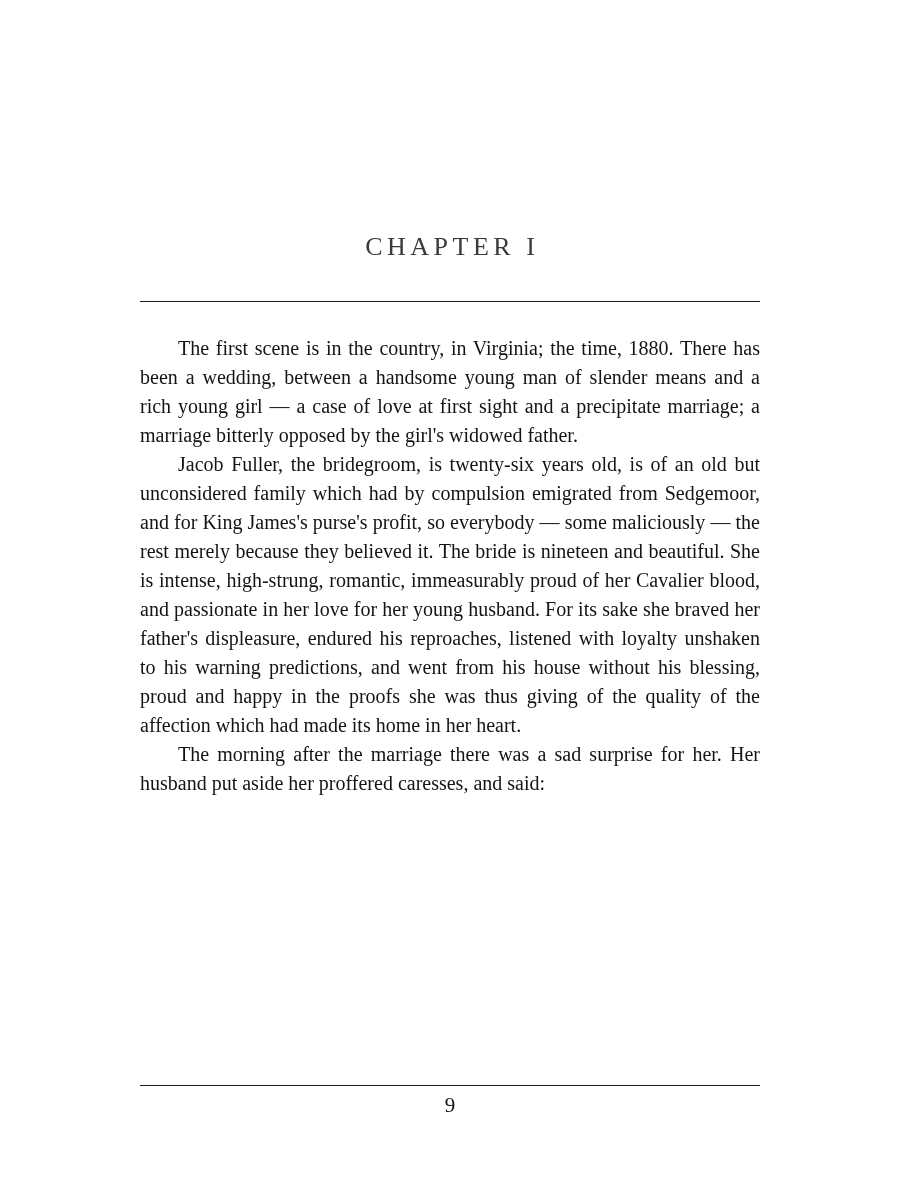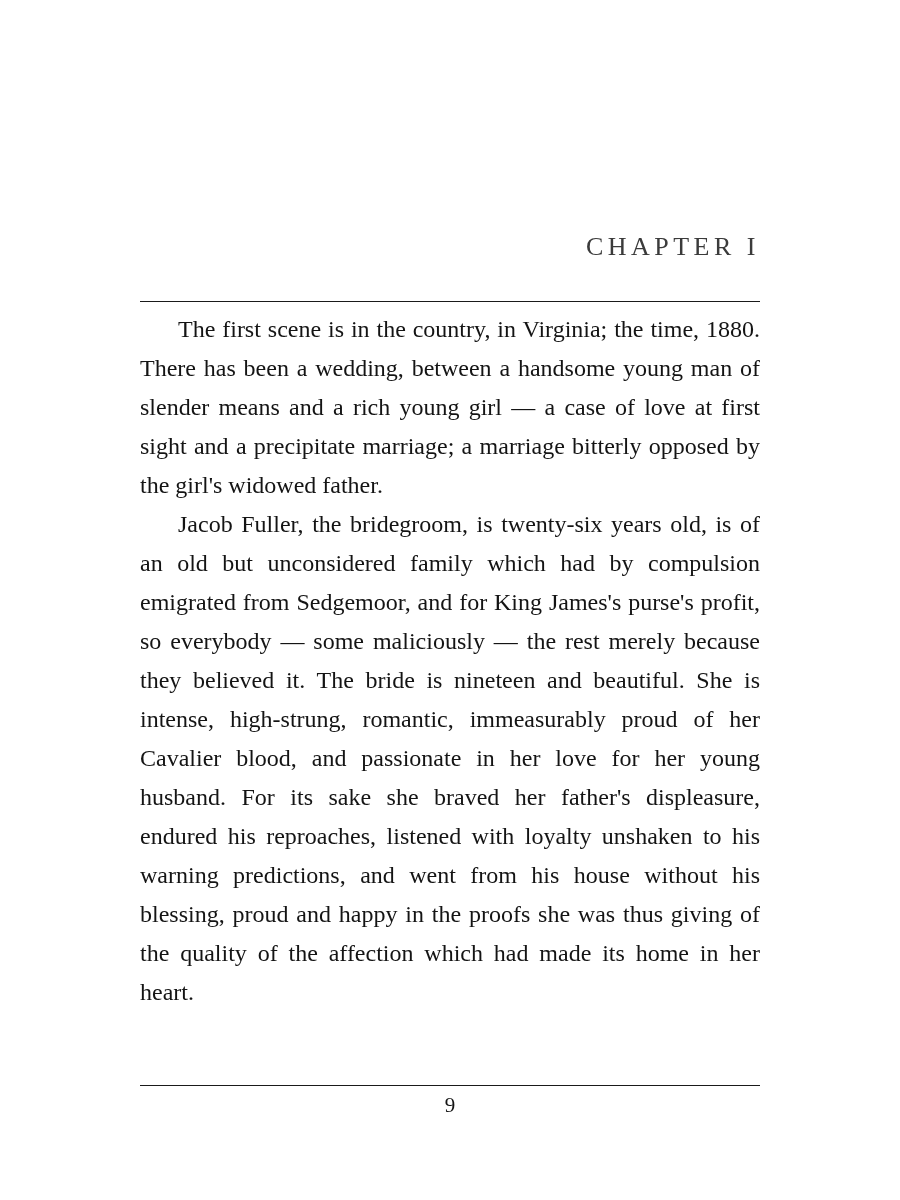--- a/index.html
+++ b/index.html
@@ -24,40 +24,40 @@
 
   .content {
     position: absolute;
     left: 140px;
     top: 0;
     width: 620px;
   }
 
   .chapter-heading {
     margin-top: 232px;
-    text-align: right;
+    text-align: center;
     font-family: "Liberation Serif", serif;
     font-size: 26px;
     letter-spacing: 4.5px;
     color: #3b3b3b;
     font-weight: 400;
     text-indent: 4.5px;
   }
 
   .rule-top {
     margin-top: 39px;
     border: 0;
     border-top: 1.6px solid #1a1a1a;
     width: 100%;
   }
 
   .body-text {
-    margin-top: 8px;
-    font-size: 24px;
-    line-height: 39px;
+    margin-top: 32px;
+    font-size: 20px;
+    line-height: 29px;
     text-align: justify;
     text-justify: inter-word;
     hyphens: manual;
     color: #141414;
   }
 
   .body-text p {
     margin: 0;
     text-indent: 38px;
   }
@@ -88,20 +88,21 @@
 
   <div class="content">
 
     <h1 class="chapter-heading">CHAPTER I</h1>
 
     <hr class="rule-top">
 
     <div class="body-text">
       <p>The first scene is in the country, in Virginia; the time, 1880. There has been a wedding, between a handsome young man of slender means and a rich young girl — a case of love at first sight and a precipitate marriage; a marriage bitterly opposed by the girl's widowed father.</p>
       <p>Jacob Fuller, the bridegroom, is twenty-six years old, is of an old but unconsidered family which had by compulsion emigrated from Sedgemoor, and for King James's purse's profit, so everybody — some maliciously — the rest merely because they believed it. The bride is nineteen and beautiful. She is intense, high-strung, romantic, immeasurably proud of her Cavalier blood, and passionate in her love for her young husband. For its sake she braved her father's displeasure, endured his reproaches, listened with loyalty unshaken to his warning predictions, and went from his house without his blessing, proud and happy in the proofs she was thus giving of the quality of the affection which had made its home in her heart.</p>
+      <p>The morning after the marriage there was a sad surprise for her. Her husband put aside her proffered caresses, and said:</p>
     </div>
 
   </div>
 
   <hr class="rule-bottom">
 
   <div class="folio">9</div>
 
 </div>
 

